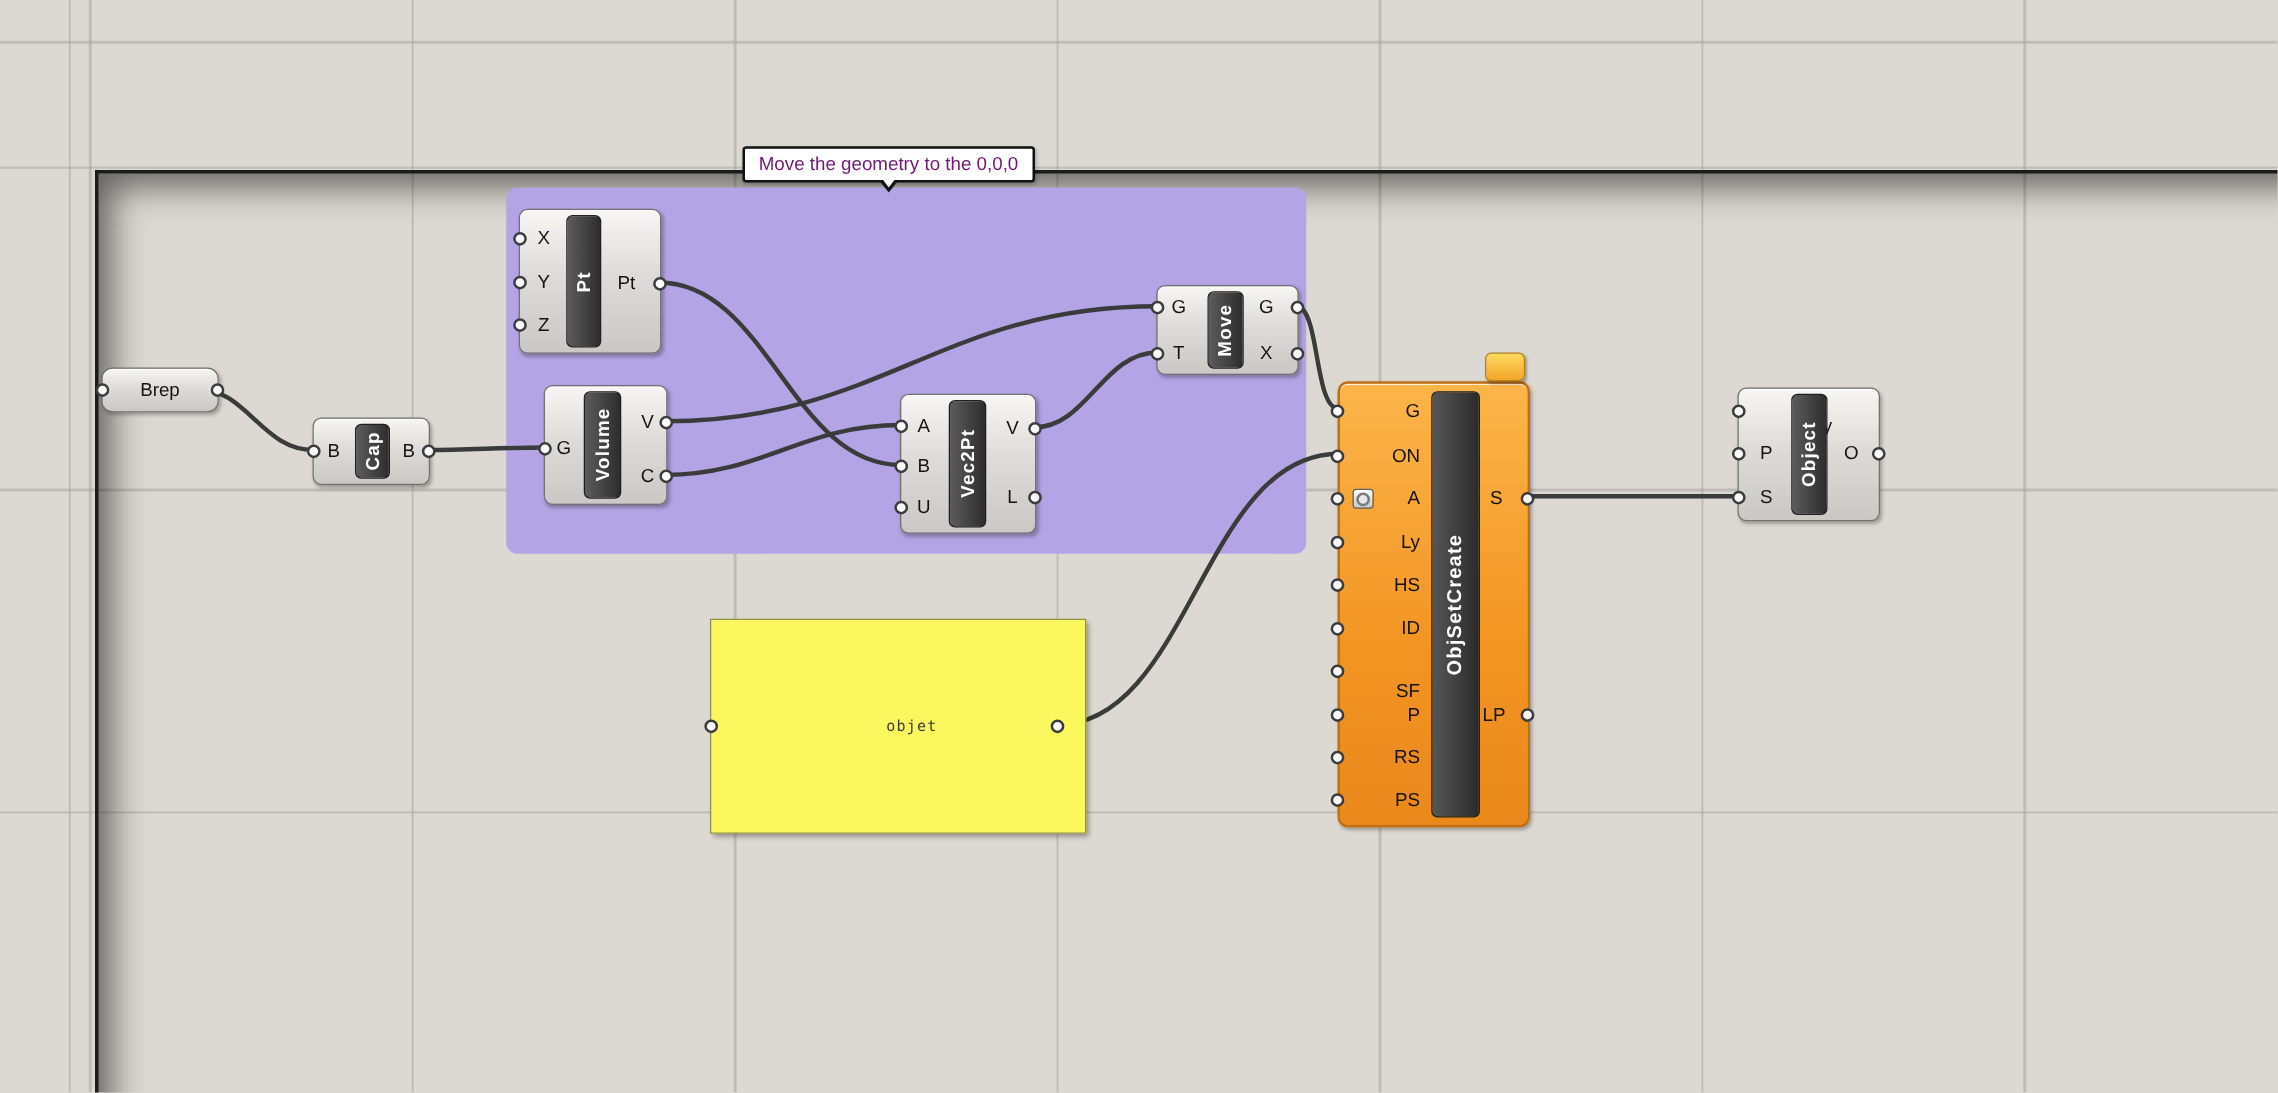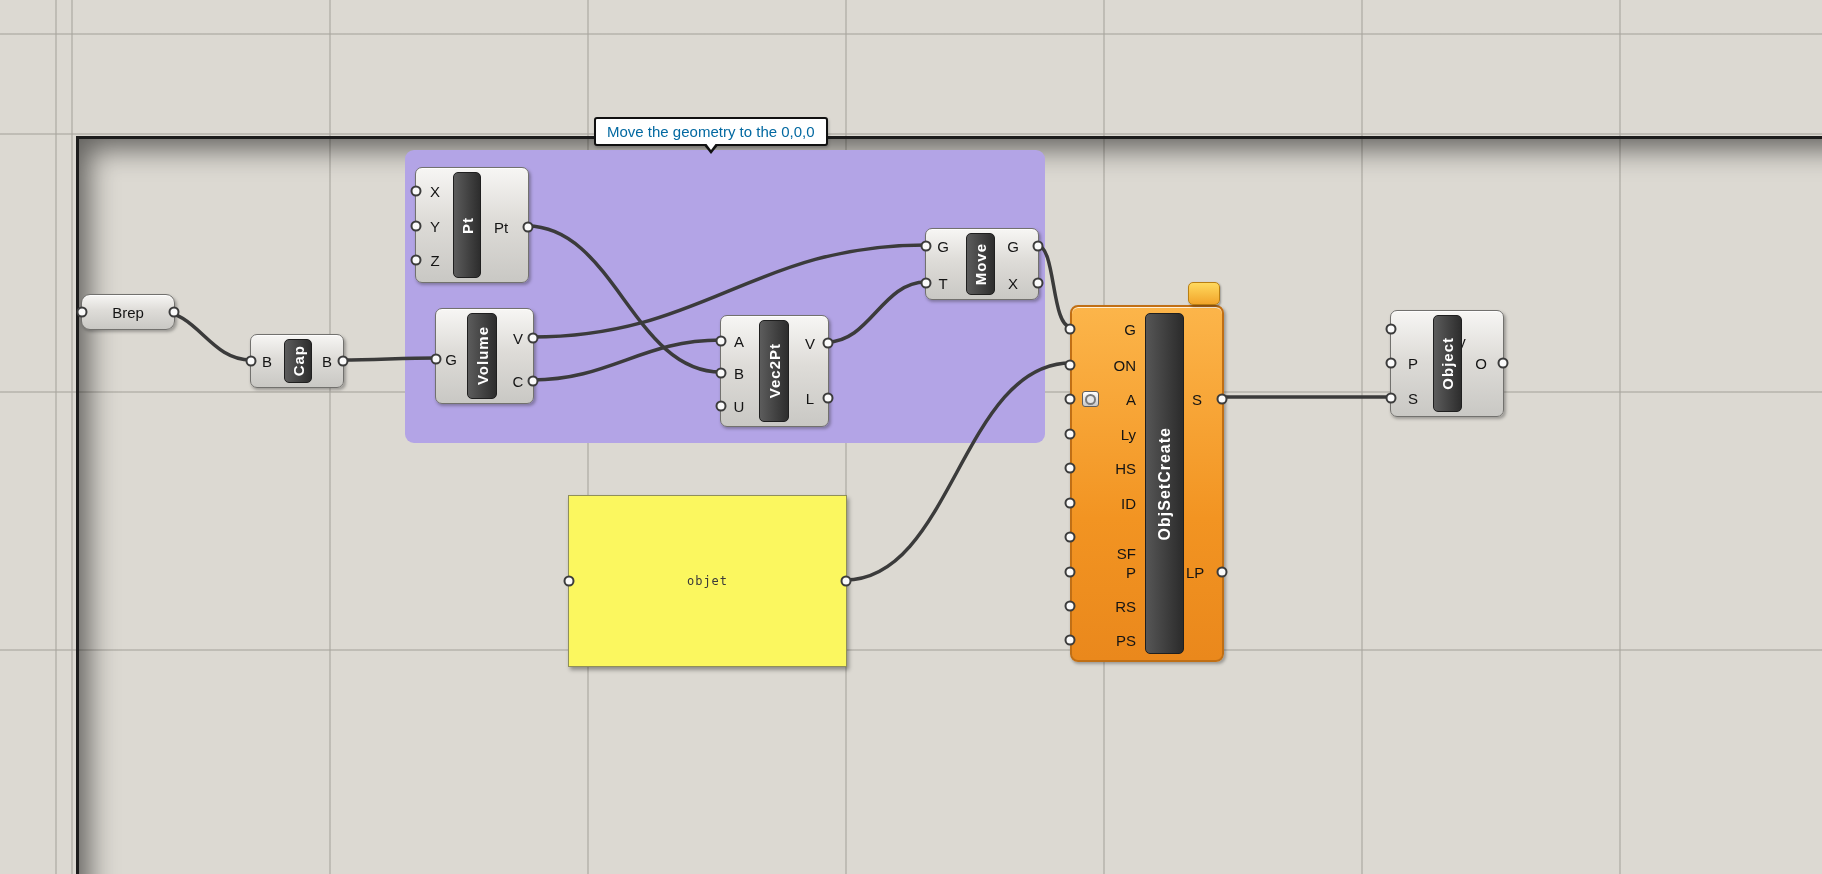--- a/index.html
+++ b/index.html
@@ -30,21 +30,21 @@
   .plab-l{position:absolute;transform:translateY(-50%);font-size:15px;color:#141414;white-space:nowrap;}
   .grip{position:absolute;width:11px;height:11px;background:#fafafa;border:2.5px solid #3c3c3c;
     border-radius:50%;transform:translate(-50%,-50%);box-sizing:border-box;z-index:5;}
   .orange{background:linear-gradient(180deg,#fcb54a 0%,#f29422 60%,#ea881c 100%);
     border:2px solid #c06f15;border-radius:8px;}
   .orange .nbar{background:linear-gradient(90deg,#565656,#2b2b2b);}
   .panel{position:absolute;background:#fbf75f;border:1px solid #8f8f5a;z-index:3;
     box-shadow:2px 2.5px 4px rgba(0,0,0,.35);display:flex;align-items:center;justify-content:center;}
   .panel-text{font-family:"DejaVu Sans Mono",monospace;font-size:12px;color:#3a3a3a;letter-spacing:1px;}
   .tip{position:absolute;background:#ffffff;border:2px solid #111;border-radius:3px;
-    padding:4px 11px;font-size:15px;color:#0369a1;z-index:3;white-space:nowrap;box-shadow:1px 2px 3px rgba(0,0,0,.2);}
+    padding:4px 11px;font-size:15px;color:#701a75;z-index:3;white-space:nowrap;box-shadow:1px 2px 3px rgba(0,0,0,.2);}
   .tip::after{content:"";position:absolute;left:50%;bottom:-10px;transform:translateX(-50%);
     border-style:solid;border-width:10px 8px 0 8px;border-color:#111 transparent transparent transparent;}
   .tip::before{content:"";position:absolute;left:50%;bottom:-6px;transform:translateX(-50%);z-index:1;
     border-style:solid;border-width:8px 6px 0 6px;border-color:#fff transparent transparent transparent;}
   .balloon{position:absolute;width:30px;height:21px;border-radius:5px;z-index:4;
     background:linear-gradient(180deg,#ffd95e,#f2a52b);border:1.5px solid #b97f12;
     box-shadow:1px 1.5px 2px rgba(0,0,0,.3);}
   .mini-icon{position:absolute;width:17px;height:16px;border-radius:3px;z-index:4;
     background:linear-gradient(180deg,#ffffff,#c9c9c9);border:1px solid #5f5f5f;
     display:flex;align-items:center;justify-content:center;box-sizing:border-box;}
@@ -138,21 +138,21 @@
   <div class="plab" style="left:17px;top:54px;">T</div>
   <div class="nbar" style="left:40px;width:27px;">
     <span>Move</span>
   </div>
   <div class="plab" style="left:87px;top:17px;">G</div>
   <div class="plab" style="left:87px;top:54px;">X</div>
   <div class="grip" style="left:112px;top:17px;"></div>
   <div class="grip" style="left:112px;top:54px;"></div>
 </div>
 
-<div class="panel" style="left:568px;top:495px;width:277px;height:170px;">
+<div class="panel" style="left:568px;top:495px;width:277px;height:170px;padding-left:22px;">
   <span class="panel-text">objet</span>
   <div class="grip" style="left:0;top:85px;"></div>
   <div class="grip" style="left:277px;top:85px;"></div>
 </div>
 
 <div class="gh-comp orange" style="left:1070px;top:305px;width:150px;height:353px;">
   <div class="grip" style="left:-2px;top:22px;"></div>
   <div class="grip" style="left:-2px;top:58px;"></div>
   <div class="grip" style="left:-2px;top:92px;"></div>
   <div class="grip" style="left:-2px;top:127px;"></div>

